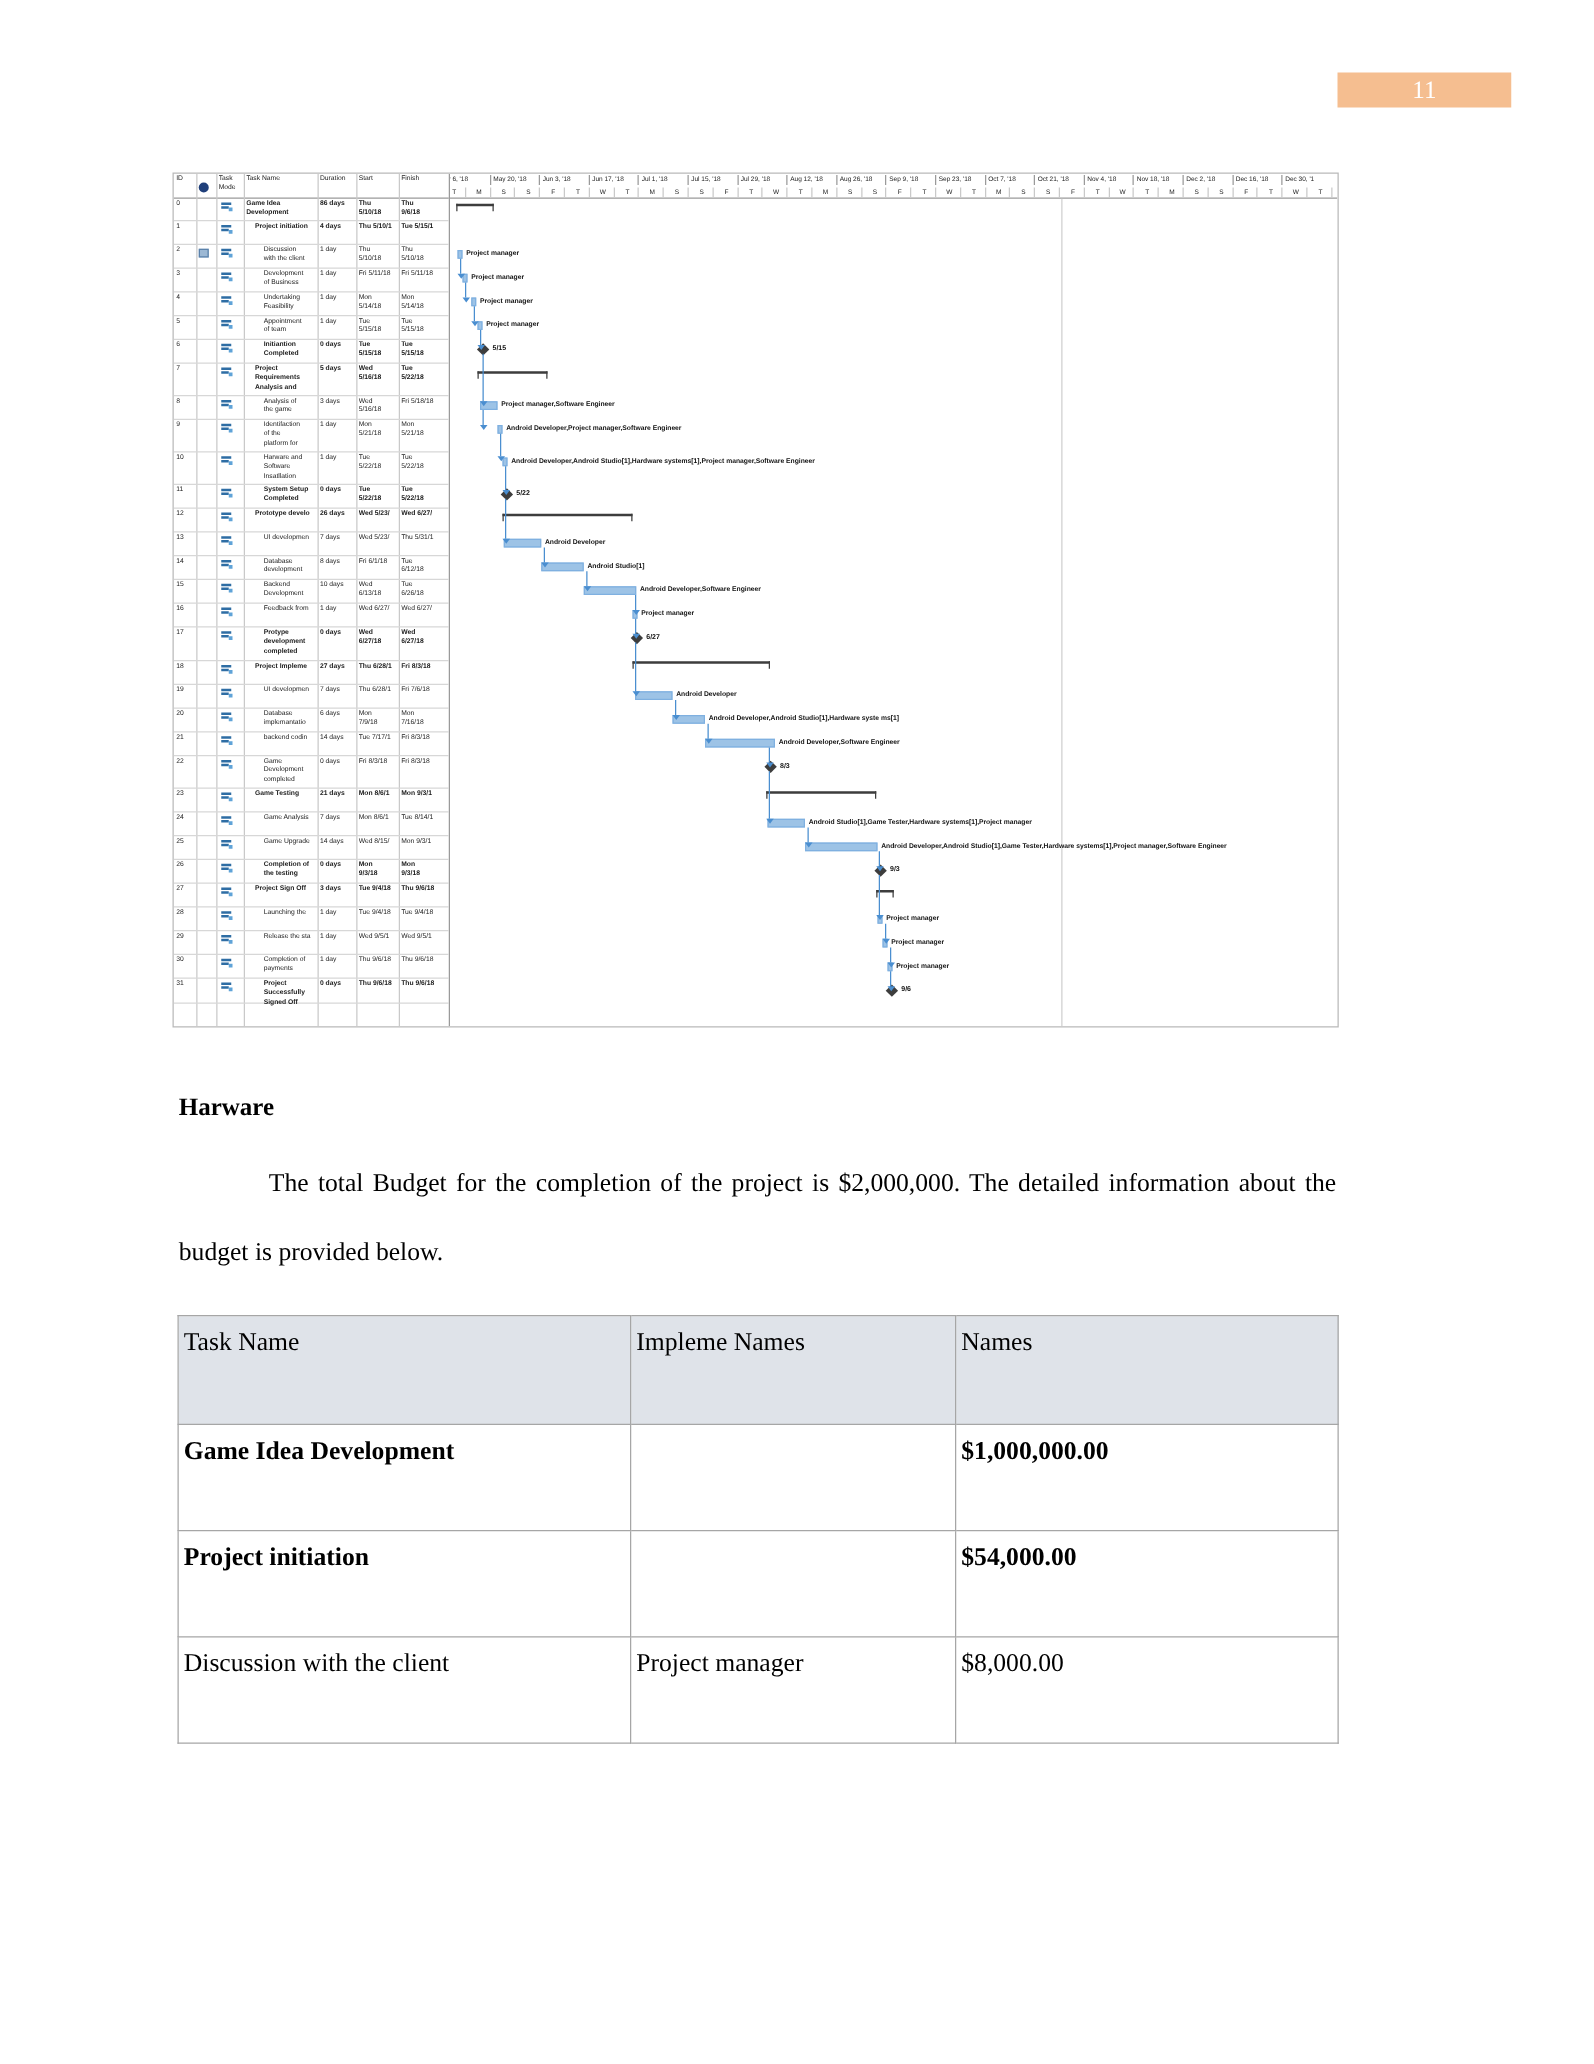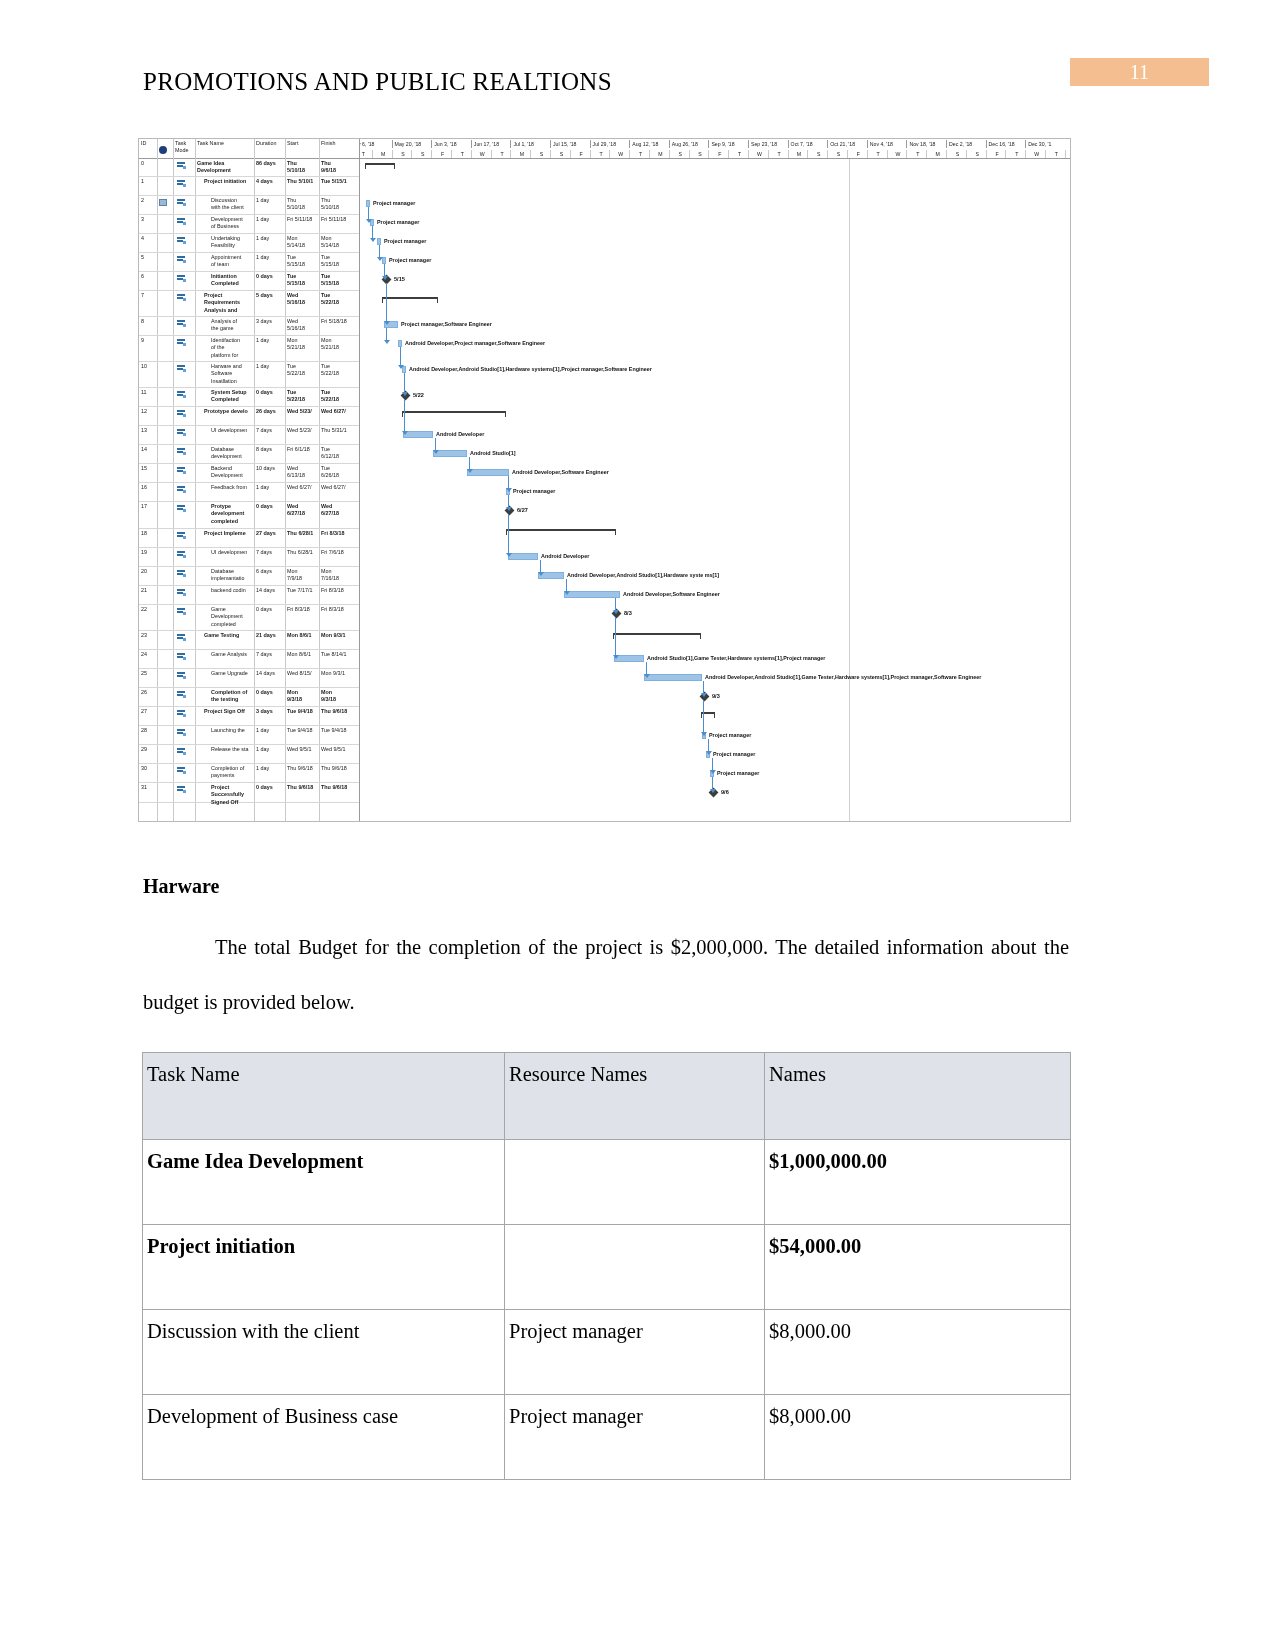--- a/index.html
+++ b/index.html
@@ -253,21 +253,20 @@
   .col-cost { width: 306px; }
   .lvl0 { font-weight: bold; padding-left: 4px; }
   .lvl1 { font-weight: bold; padding-left: 20px; }
   .lvl2 { font-weight: normal; padding-left: 36px; }
   .cost-b { font-weight: bold; }
 </style>
 </head>
 <body>
 
 <div id="doc-header">
-  <div id="header-title">PROMOTIONS AND PUBLIC REALTIONS</div>
   <div id="page-badge">11</div>
 </div>
 
 <div id="gantt-figure">
 
   <div id="gantt-table-pane">
     <div class="g-head">
       <div class="g-cell c-id">ID</div>
       <div class="g-cell c-mode">Task
 Mode</div>
@@ -902,37 +901,32 @@
 
 <table id="budget-table">
   <colgroup>
     <col class="col-task">
       <col class="col-res">
       <col class="col-cost">
   </colgroup>
   <tbody id="budget-tbody">
       <tr class="header-row">
         <td>Task Name</td>
-        <td>Resource Names</td>
+        <td>Impleme Names</td>
         <td>Names</td>
       </tr>
       <tr class="data-row">
         <td class="lvl0">Game Idea Development</td>
         <td></td>
         <td class="cost-b">$1,000,000.00</td>
       </tr>
       <tr class="data-row">
         <td class="lvl1">Project initiation</td>
         <td></td>
         <td class="cost-b">$54,000.00</td>
       </tr>
       <tr class="data-row">
         <td class="lvl2">Discussion with the client</td>
         <td>Project manager</td>
         <td>$8,000.00</td>
       </tr>
-      <tr class="data-row">
-        <td class="lvl2">Development of Business case</td>
-        <td>Project manager</td>
-        <td>$8,000.00</td>
-      </tr>
     </tbody>
 </table>
 
 </body></html>

